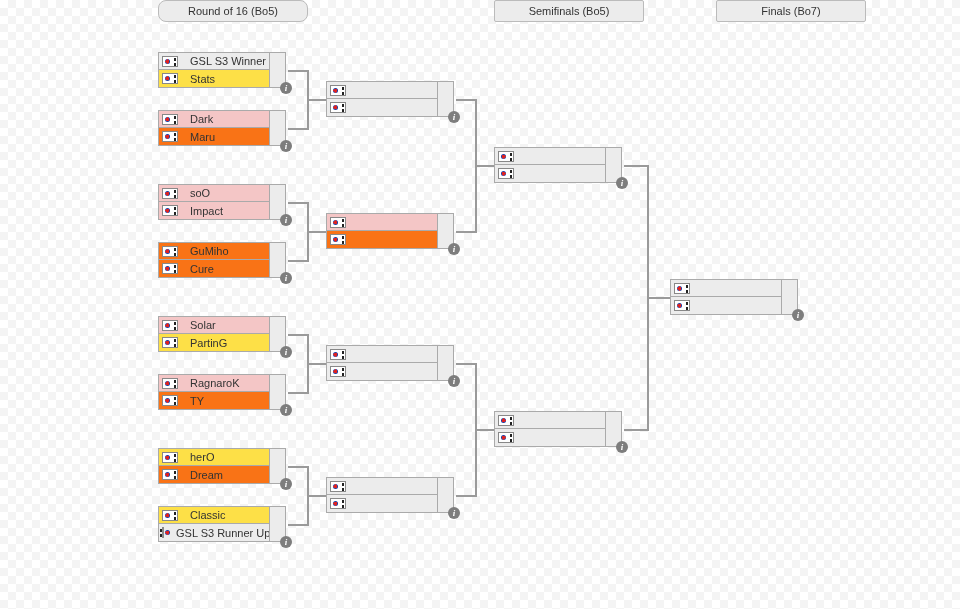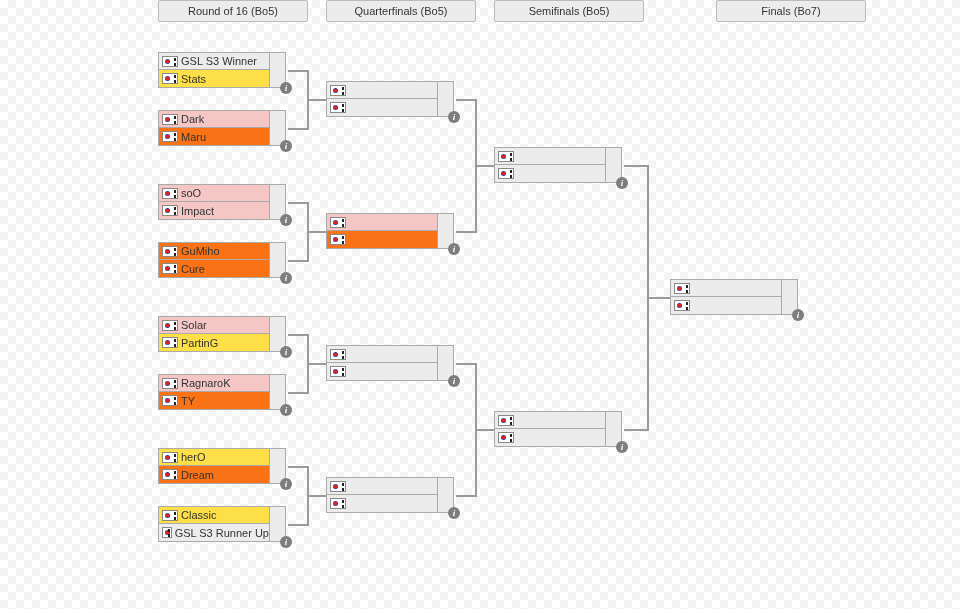--- a/index.html
+++ b/index.html
@@ -5,34 +5,33 @@
 *{box-sizing:border-box;margin:0;padding:0}
 body{font-family:Arial,Helvetica,sans-serif;font-size:11px;color:#333;width:960px;height:609px;position:relative;background-image:linear-gradient(45deg,#f4f4f4 25%,transparent 25%),linear-gradient(-45deg,#f4f4f4 25%,transparent 25%),linear-gradient(45deg,transparent 75%,#f4f4f4 75%),linear-gradient(-45deg,transparent 75%,#f4f4f4 75%);background-size:16px 16px;background-position:0 0,0 8px,8px -8px,-8px 0;background-color:#fff}
 .stage{position:absolute;width:960px;height:609px}
 .round-header{position:absolute;top:0;width:150px;height:22px;background:#ececec;border:1px solid #bbb;border-radius:2px;display:flex;align-items:center;justify-content:center;font-size:11px;color:#333}
 .match{position:absolute;width:130px}
 .row{position:relative;height:18px;width:112px;border:1px solid #aaa;background:#ececec;display:flex;align-items:center;overflow:hidden}
 .row+.row{border-top:none}
 .row.zerg{background:#f4c6c6}
 .row.protoss{background:#fde047}
 .row.terran{background:#f97316}
-.row .name{margin-left:3px;white-space:nowrap}
+.row .name{margin-left:12px;white-space:nowrap}
 .flag{display:inline-block;width:16px;height:11px;margin-left:3px;vertical-align:middle;position:relative;background:#fff;border:1px solid #888}
 .flag::before{content:"";position:absolute;left:2px;top:2px;width:5px;height:5px;border-radius:50%;background:radial-gradient(circle at 50% 50%,#d22 0 2px,#1b3aa0 2px 5px)}
 .flag::after{content:"";position:absolute;right:1px;top:1px;width:2px;height:3px;background:#222;box-shadow:0 5px 0 #222}
 .score{position:absolute;left:112px;top:0;width:16px;height:36px;border:1px solid #aaa;border-left:none;background:#ececec}
 .info{position:absolute;left:122px;top:30px;width:12px;height:12px;border-radius:50%;background:#7d7d7d;color:#fff;display:flex;align-items:center;justify-content:center;font-style:italic;font-family:Georgia,serif;font-size:9px;font-weight:bold;cursor:pointer}
 .conn{position:absolute;background:#9a9a9a}
 </style>
 </head>
 <body>
 
 <div class="stage" id="stage">
-    <div class="round-header" style="left: 158px;">Round of 16 (Bo5)</div>
-    <div class="round-header" style="left: 326px;">Quarterfinals (Bo5)</div>
+    <div class="round-header" style="left: 158px; border-radius: 8px;">Round of 16 (Bo5)</div>
     <div class="round-header" style="left: 494px;">Semifinals (Bo5)</div>
     <div class="round-header" style="left: 670px; margin-left: 46px;">Finals (Bo7)</div>
     <div class="match" style="left: 158px; top: 52px;">
       <div class="row">
         <span class="flag"></span>
         <span class="name">GSL S3 Winner</span>
       </div>
       <div class="row protoss">
         <span class="flag"></span>
         <span class="name">Stats</span>

